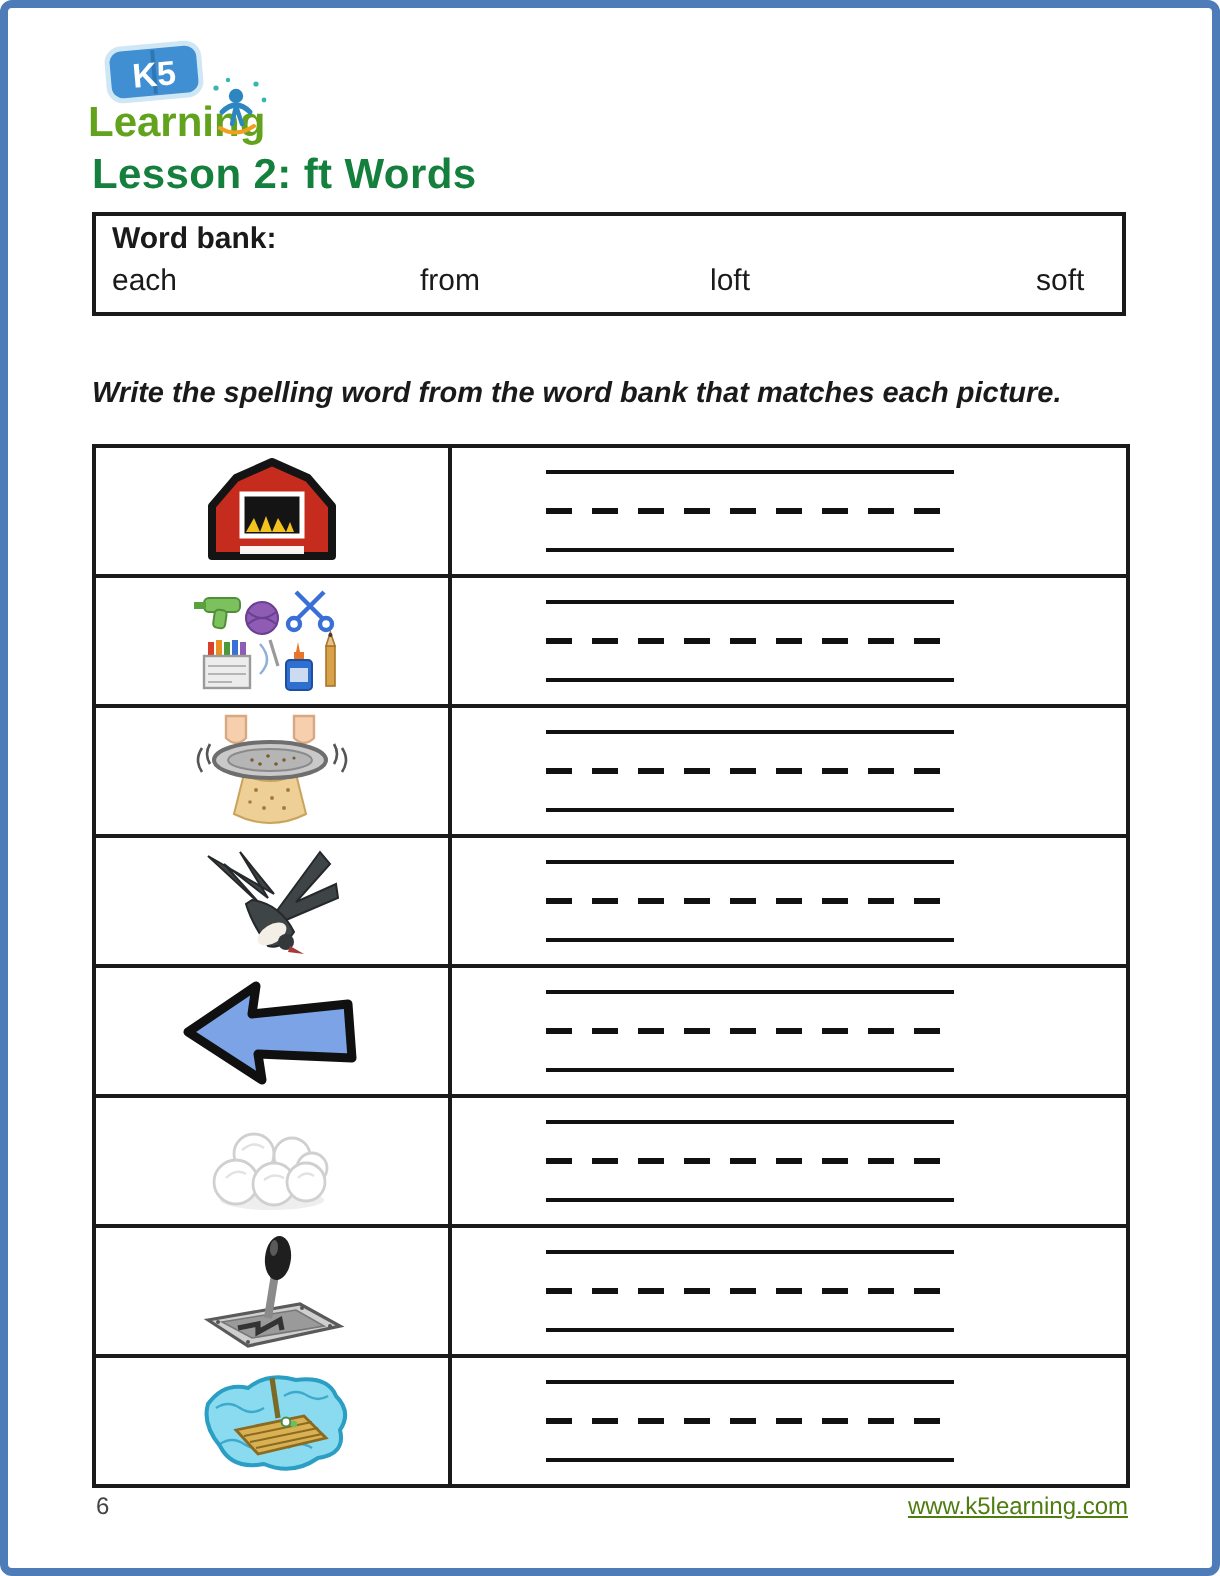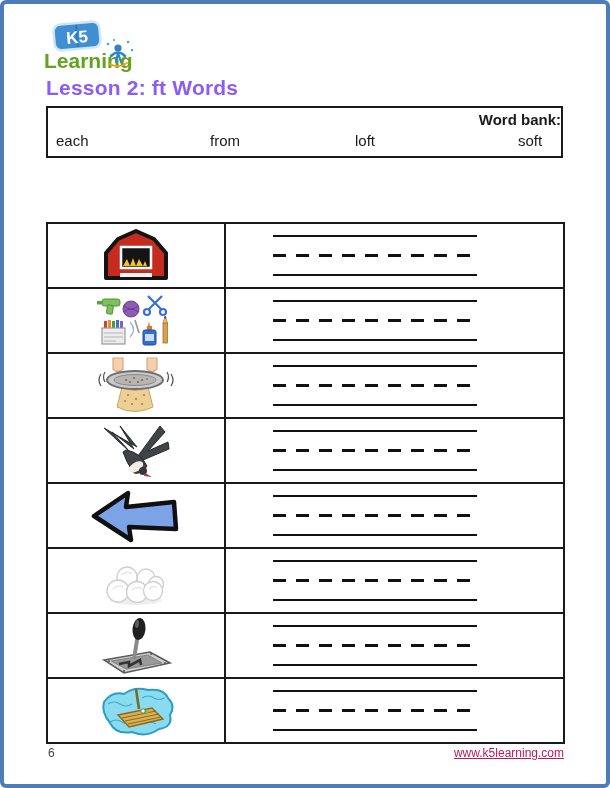--- a/index.html
+++ b/index.html
@@ -7,27 +7,27 @@
     position:relative; width:610px; height:788px; background:#ffffff;
     font-family:"Liberation Sans", sans-serif; color:#1a1a1a; overflow:hidden;
   }
   .frame {
     position:absolute; inset:0; border:4px solid #4d7cb8; border-radius:6px;
     pointer-events:none; box-sizing:border-box;
   }
   .logo { position:absolute; left:44px; top:20px; width:120px; height:54px; }
   .title {
     position:absolute; left:46px; top:76px; font-size:21px; font-weight:bold;
-    color:#8b5cf6; letter-spacing:0.2px;
+    color:#15803d; letter-spacing:0.2px;
   }
   .wordbank {
     position:absolute; left:46px; top:106px; width:505px;
     border:2px solid #1a1a1a; padding:2px 0 5px 8px; box-sizing:content-box;
   }
-  .wb-label { font-weight:bold; font-size:15px; line-height:20px;text-align:right; }
+  .wb-label { font-weight:bold; font-size:15px; line-height:20px; }
   .wb-grid {
     display:grid; grid-template-columns:154px 145px 163px auto;
     font-size:15px; line-height:21px;
   }
   .instruction {
     position:absolute; left:46px; top:189px; font-size:14.5px;
     font-weight:bold; font-style:italic;
   }
   .sheet {
     position:absolute; left:46px; top:222px; width:515px;
@@ -43,21 +43,21 @@
   .lines { position:absolute; left:47px; top:0; width:204px; height:100%; }
   .l-solid-top { position:absolute; left:0; top:11px; width:100%; height:2px; background:#111; }
   .l-dashed {
     position:absolute; left:0; top:30px; width:100%; height:3px;
     background:repeating-linear-gradient(90deg,#111 0 13px,transparent 13px 23px);
   }
   .l-solid-bot { position:absolute; left:0; top:50px; width:100%; height:2px; background:#111; }
   .footer-num { position:absolute; left:48px; top:746px; font-size:12px; color:#444; }
   .footer-link {
     position:absolute; right:46px; top:746px; font-size:12px;
-    color:#be185d; text-decoration:underline; cursor:pointer;
+    color:#4d7c0f; text-decoration:underline; cursor:pointer;
   }
 </style>
 </head>
 <body>
 
 <div class="page">
   <div class="frame"></div>
 
   <svg class="logo" viewBox="0 0 120 54">
     <g transform="rotate(-5 33 16)">
@@ -83,20 +83,21 @@
   <div class="wordbank">
     <div class="wb-label">Word bank:</div>
     <div class="wb-grid">
       <span>each</span>
       <span>from</span>
       <span>loft</span>
       <span>soft</span>
     </div>
   </div>
 
+  <div class="instruction">Write the spelling word from the word bank that matches each picture.</div>
 
   <div class="sheet">
 
     <div class="row">
       <div class="cell-pic">
         <svg width="92" height="56" viewBox="0 0 92 56">
           <path d="M46,3 L64,11 L76,25 L76,50 L16,50 L16,25 L28,11 Z" fill="#c62c1d" stroke="#141414" stroke-width="4" stroke-linejoin="round"></path>
           <rect x="31" y="19" width="30" height="21" fill="#141414" stroke="#ffffff" stroke-width="2.5"></rect>
           <path d="M33,38 l4,-7 3,7 3,-8 3,8 3,-7 4,7 2,-5 2,5 z" fill="#f2c21f"></path>
           <rect x="30" y="45" width="32" height="4" fill="#ffffff" opacity="0.95"></rect>

